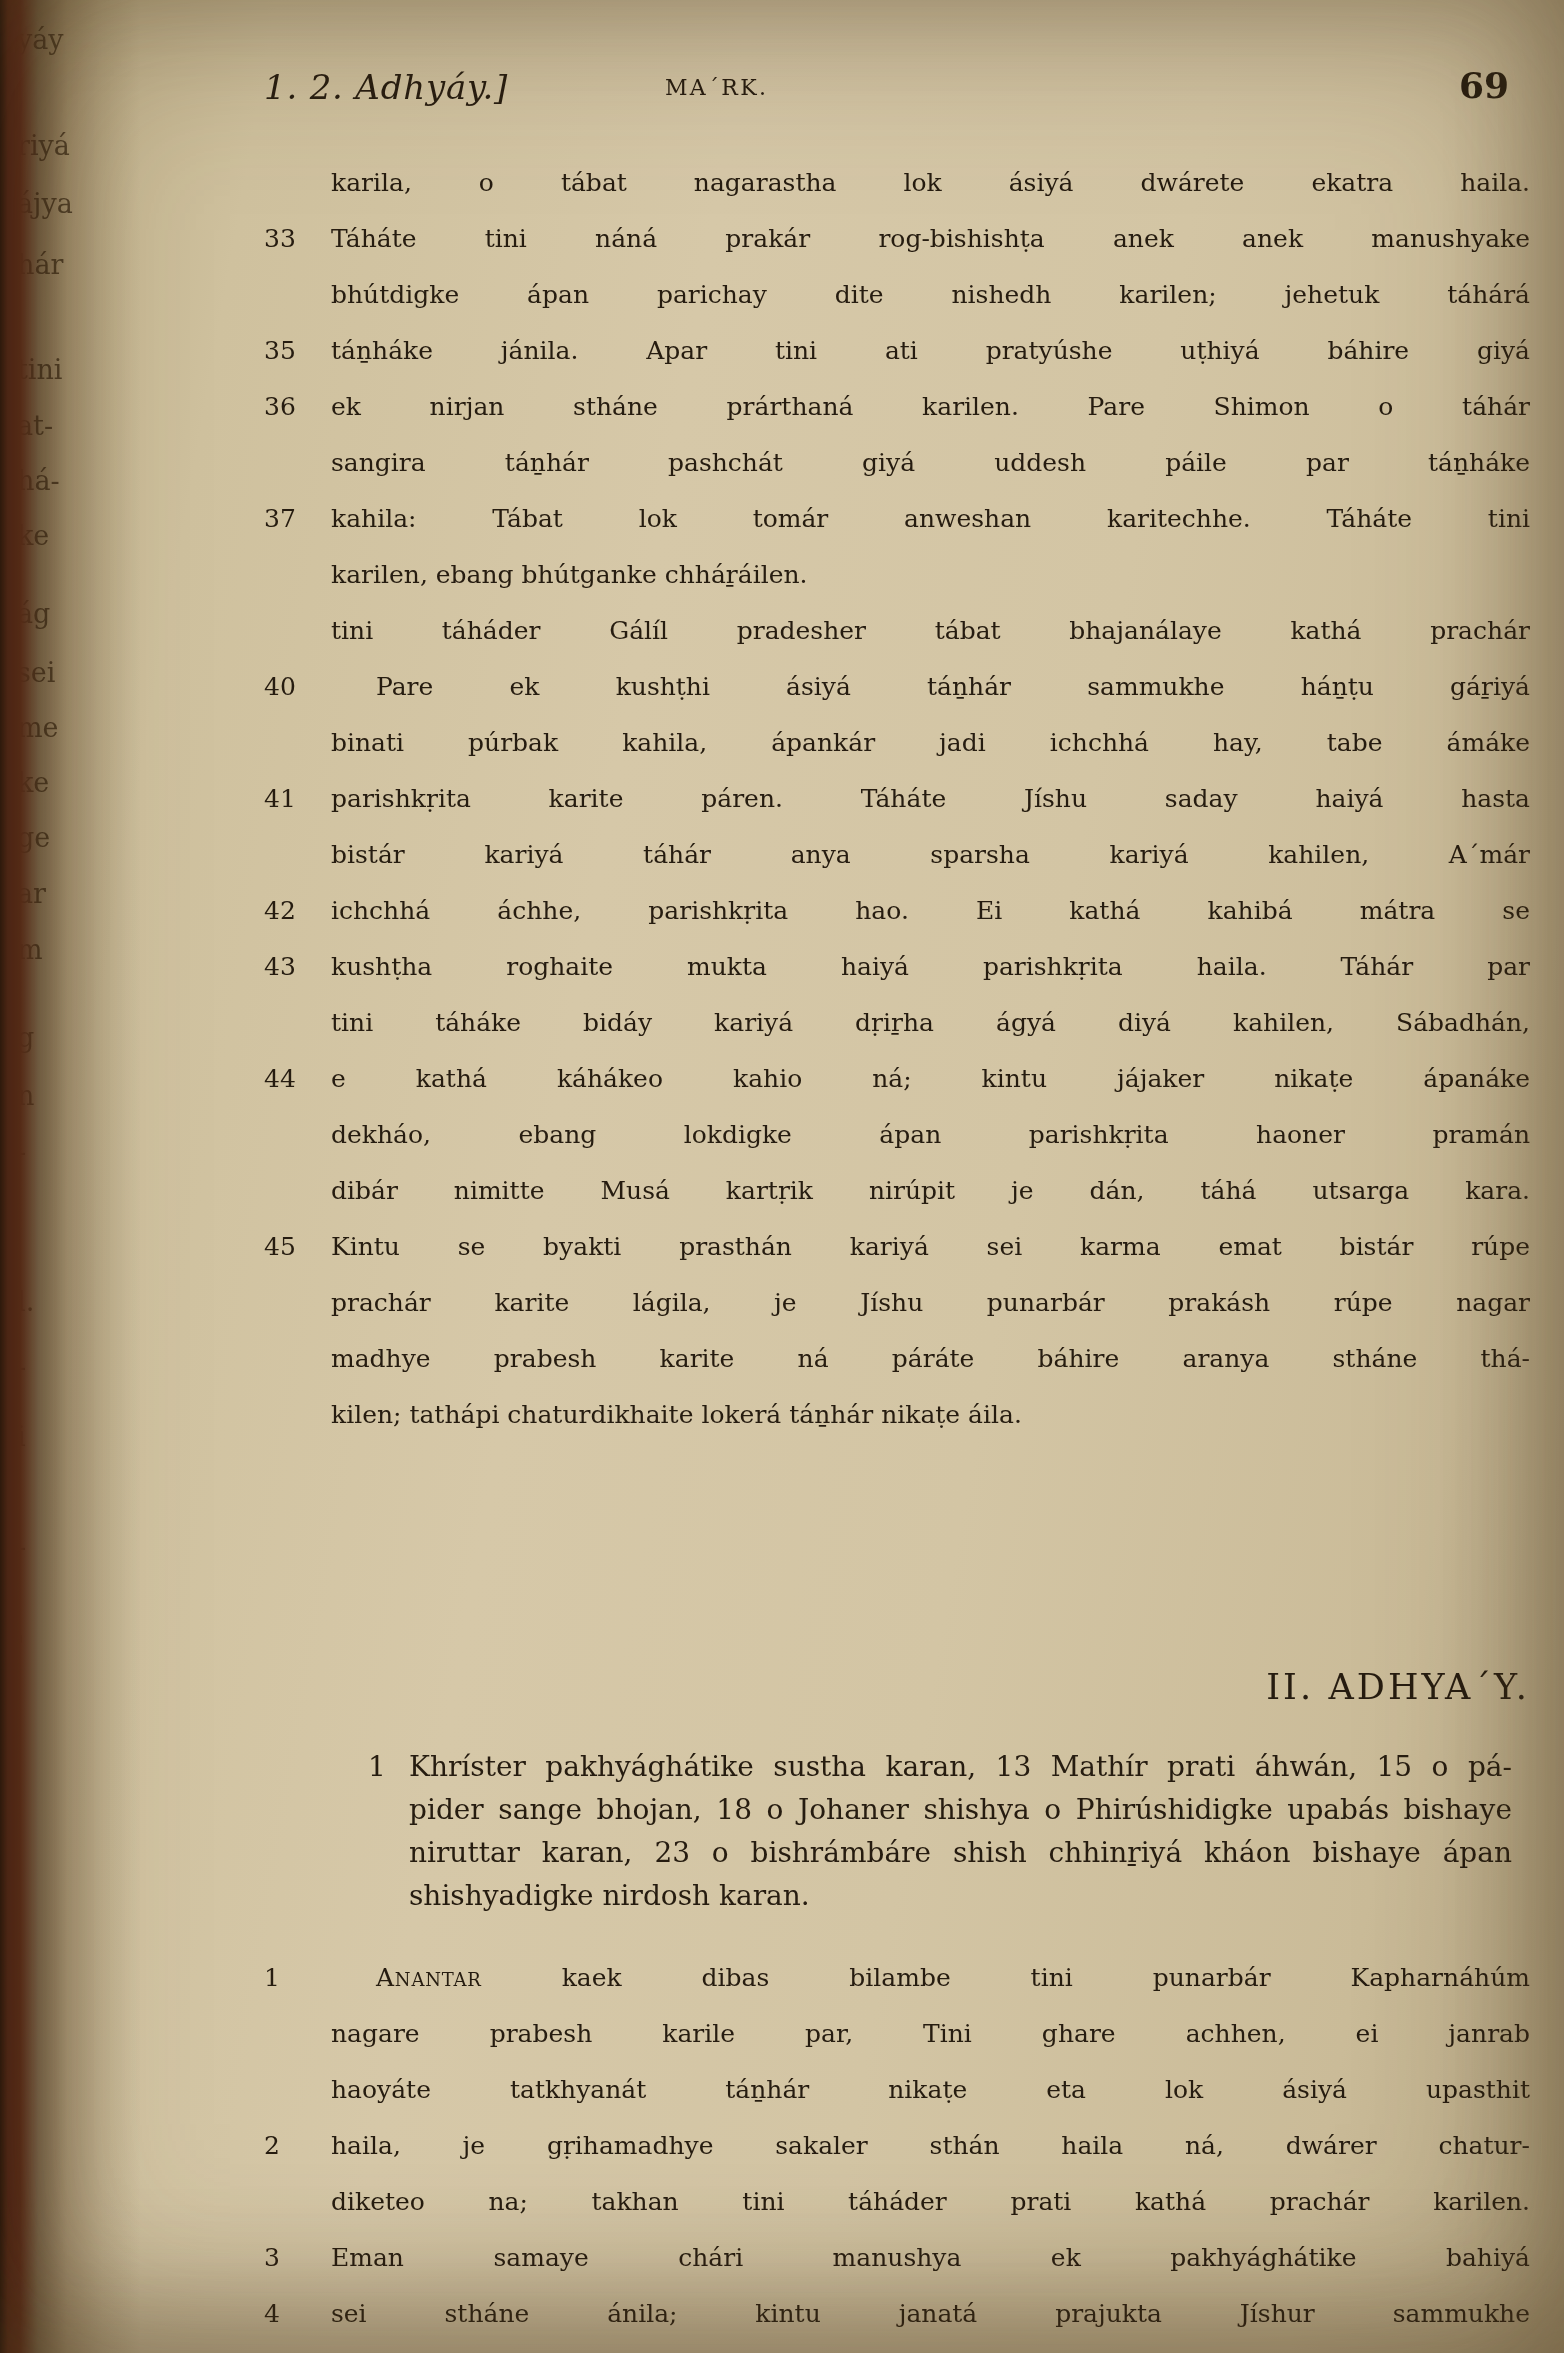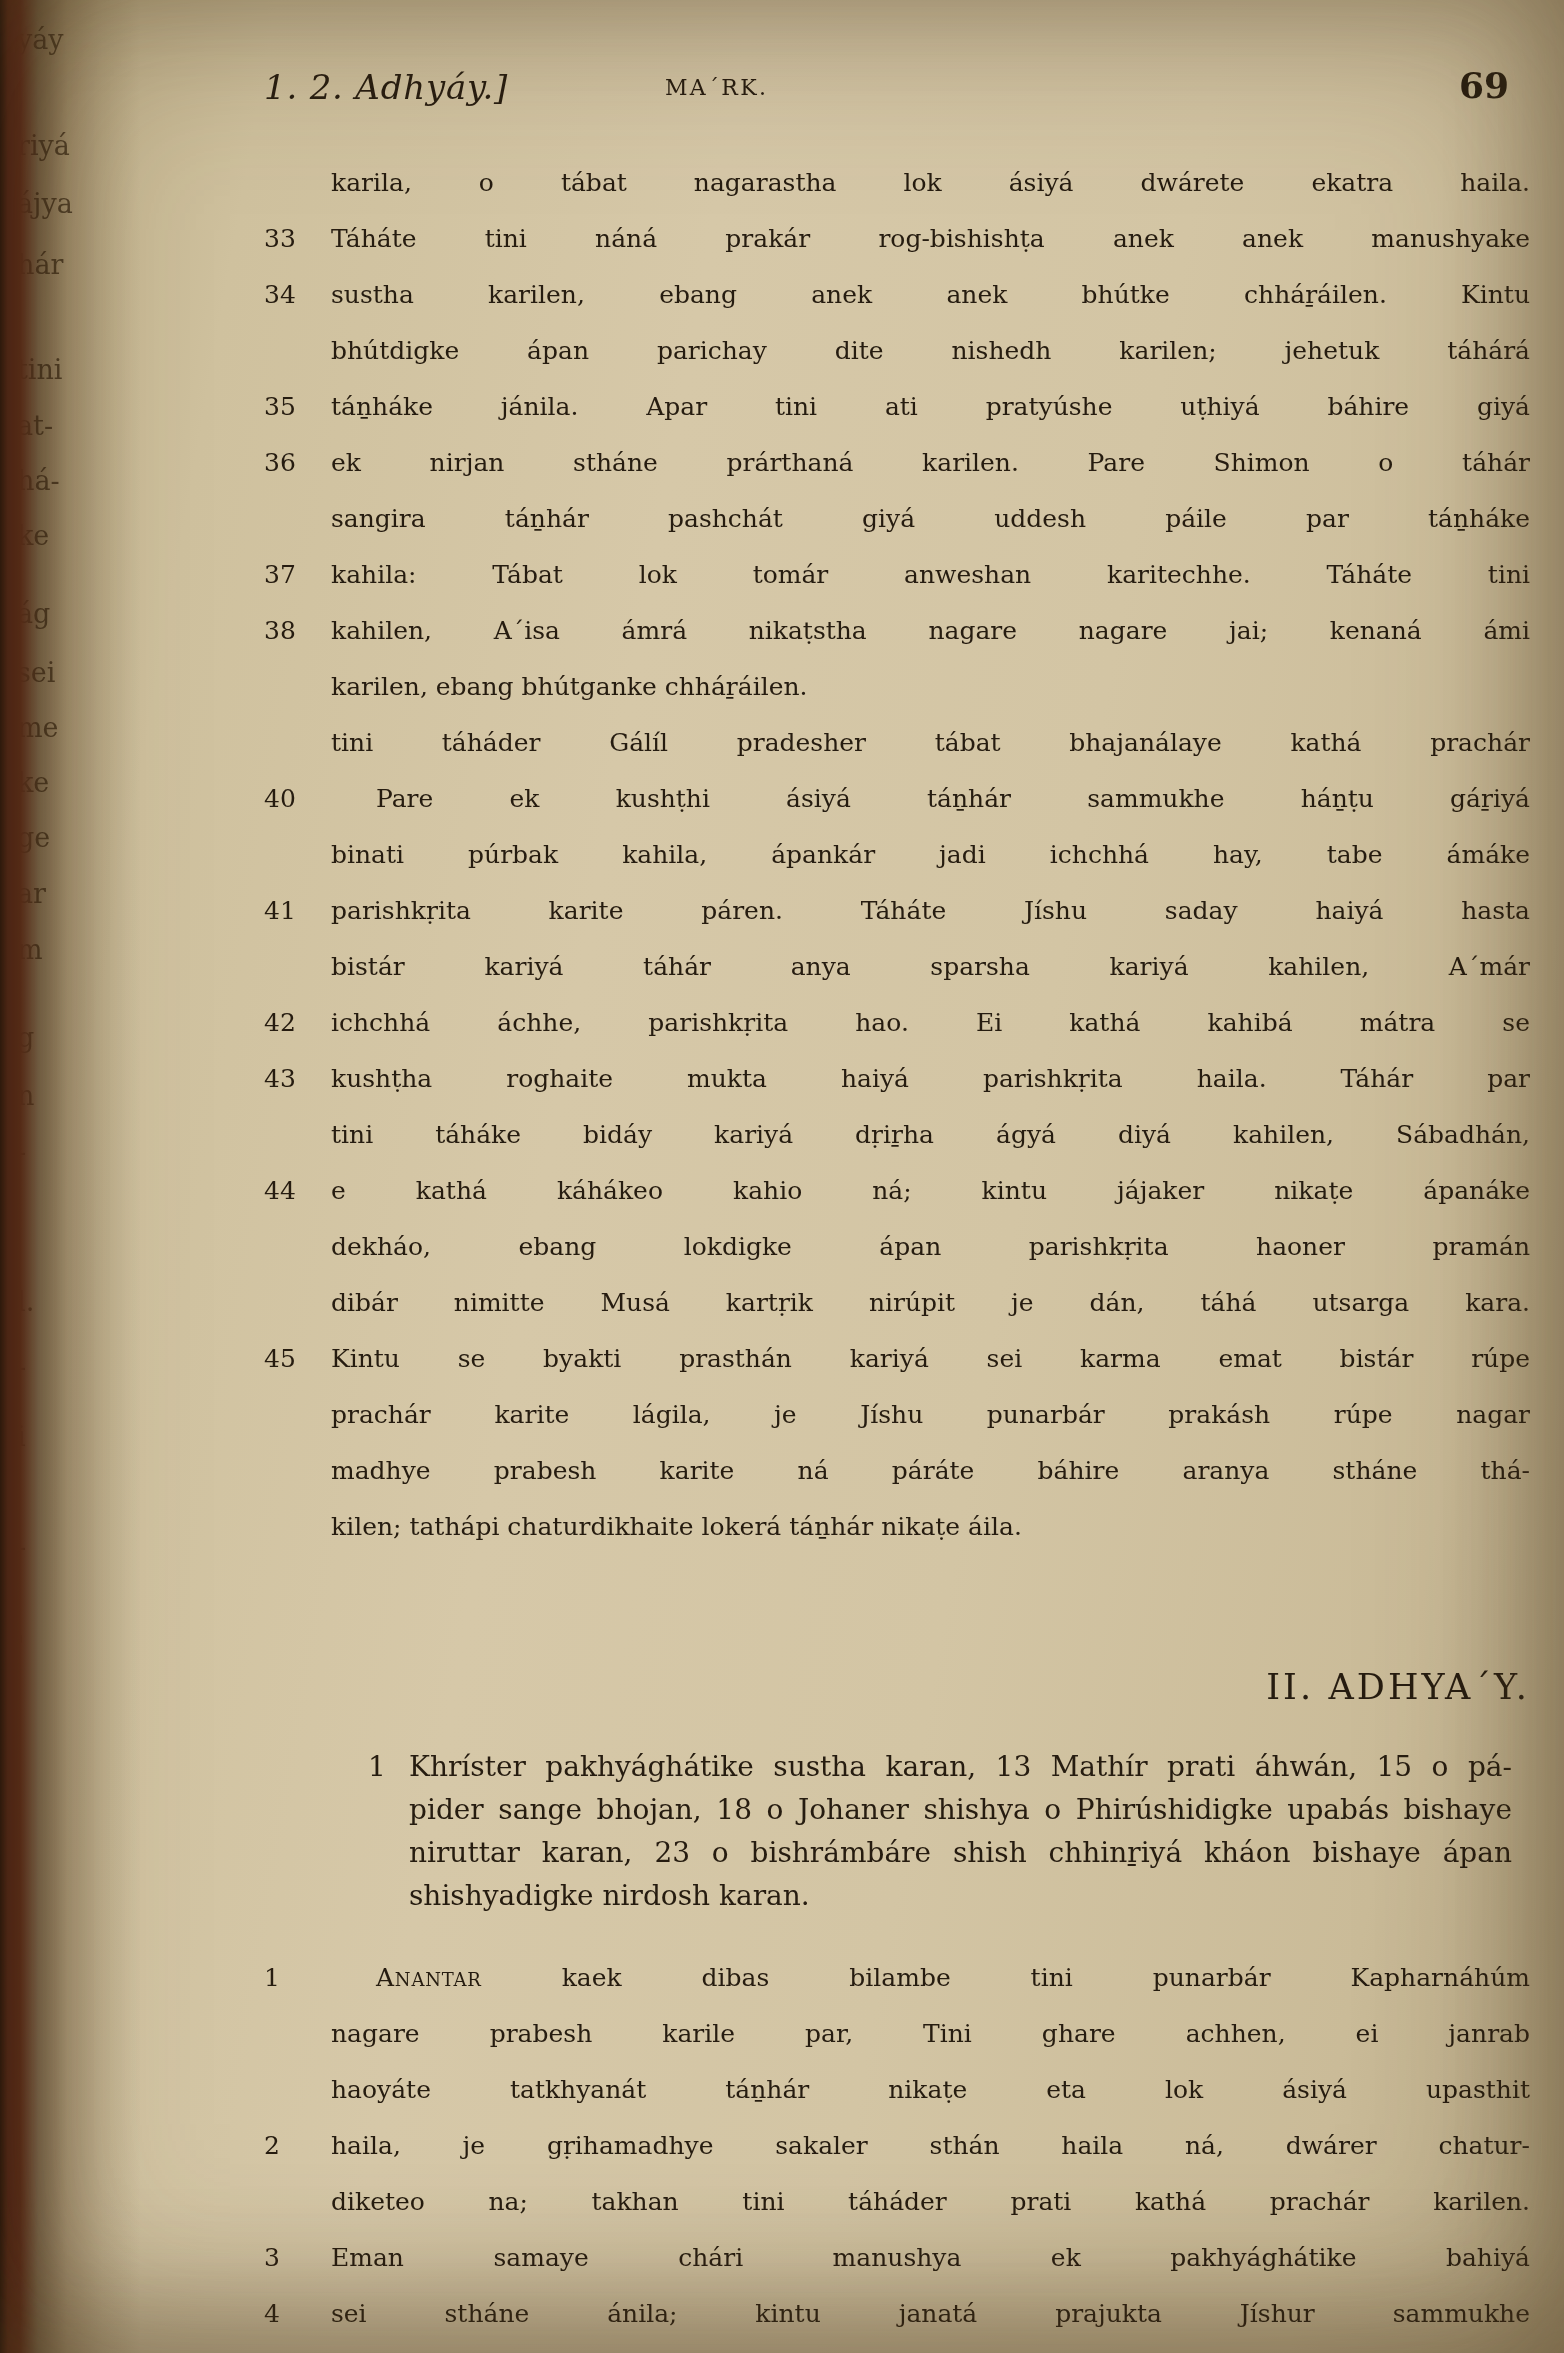--- a/index.html
+++ b/index.html
@@ -62,27 +62,25 @@
 
 <div class="page">
 
   <div class="hdr-left">1. 2. Adhyáy.]</div>
   <div class="hdr-center">MA´RK.</div>
   <div class="hdr-right">69</div>
 
   <div id="body1" class="textblock body1">
       <div class="line"><span class="vnum"></span>karila, o tábat nagarastha lok ásiyá dwárete ekatra haila.</div>
       <div class="line"><span class="vnum">33</span>Táháte tini náná prakár rog-bishishṭa anek anek manushyake</div>
-      <div class="line"><span class="vnum">34</span>sustha karilen, ebang anek anek bhútke chháṟáilen. Kintu</div>
       <div class="line"><span class="vnum"></span>bhútdigke ápan parichay dite nishedh karilen; jehetuk táhárá</div>
       <div class="line"><span class="vnum">35</span>táṉháke jánila. Apar tini ati pratyúshe uṭhiyá báhire giyá</div>
       <div class="line"><span class="vnum">36</span>ek nirjan stháne prárthaná karilen. Pare Shimon o táhár</div>
       <div class="line"><span class="vnum"></span>sangira táṉhár pashchát giyá uddesh páile par táṉháke</div>
       <div class="line"><span class="vnum">37</span>kahila: Tábat lok tomár anweshan karitechhe. Táháte tini</div>
-      <div class="line"><span class="vnum">38</span>kahilen, A´isa ámrá nikaṭstha nagare nagare jai; kenaná ámi</div>
       <div class="line nj"><span class="vnum"></span>karilen, ebang bhútganke chháṟáilen.</div>
       <div class="line"><span class="vnum"></span>tini táháder Gálíl pradesher tábat bhajanálaye kathá prachár</div>
       <div class="line ind"><span class="vnum">40</span>Pare ek kushṭhi ásiyá táṉhár sammukhe háṉṭu gáṟiyá</div>
       <div class="line"><span class="vnum"></span>binati púrbak kahila, ápankár jadi ichchhá hay, tabe ámáke</div>
       <div class="line"><span class="vnum">41</span>parishkṛita karite páren. Táháte Jíshu saday haiyá hasta</div>
       <div class="line"><span class="vnum"></span>bistár kariyá táhár anya sparsha kariyá kahilen, A´már</div>
       <div class="line"><span class="vnum">42</span>ichchhá áchhe, parishkṛita hao. Ei kathá kahibá mátra se</div>
       <div class="line"><span class="vnum">43</span>kushṭha roghaite mukta haiyá parishkṛita haila. Táhár par</div>
       <div class="line"><span class="vnum"></span>tini táháke bidáy kariyá dṛiṟha ágyá diyá kahilen, Sábadhán,</div>
       <div class="line"><span class="vnum">44</span>e kathá káhákeo kahio ná; kintu jájaker nikaṭe ápanáke</div>

